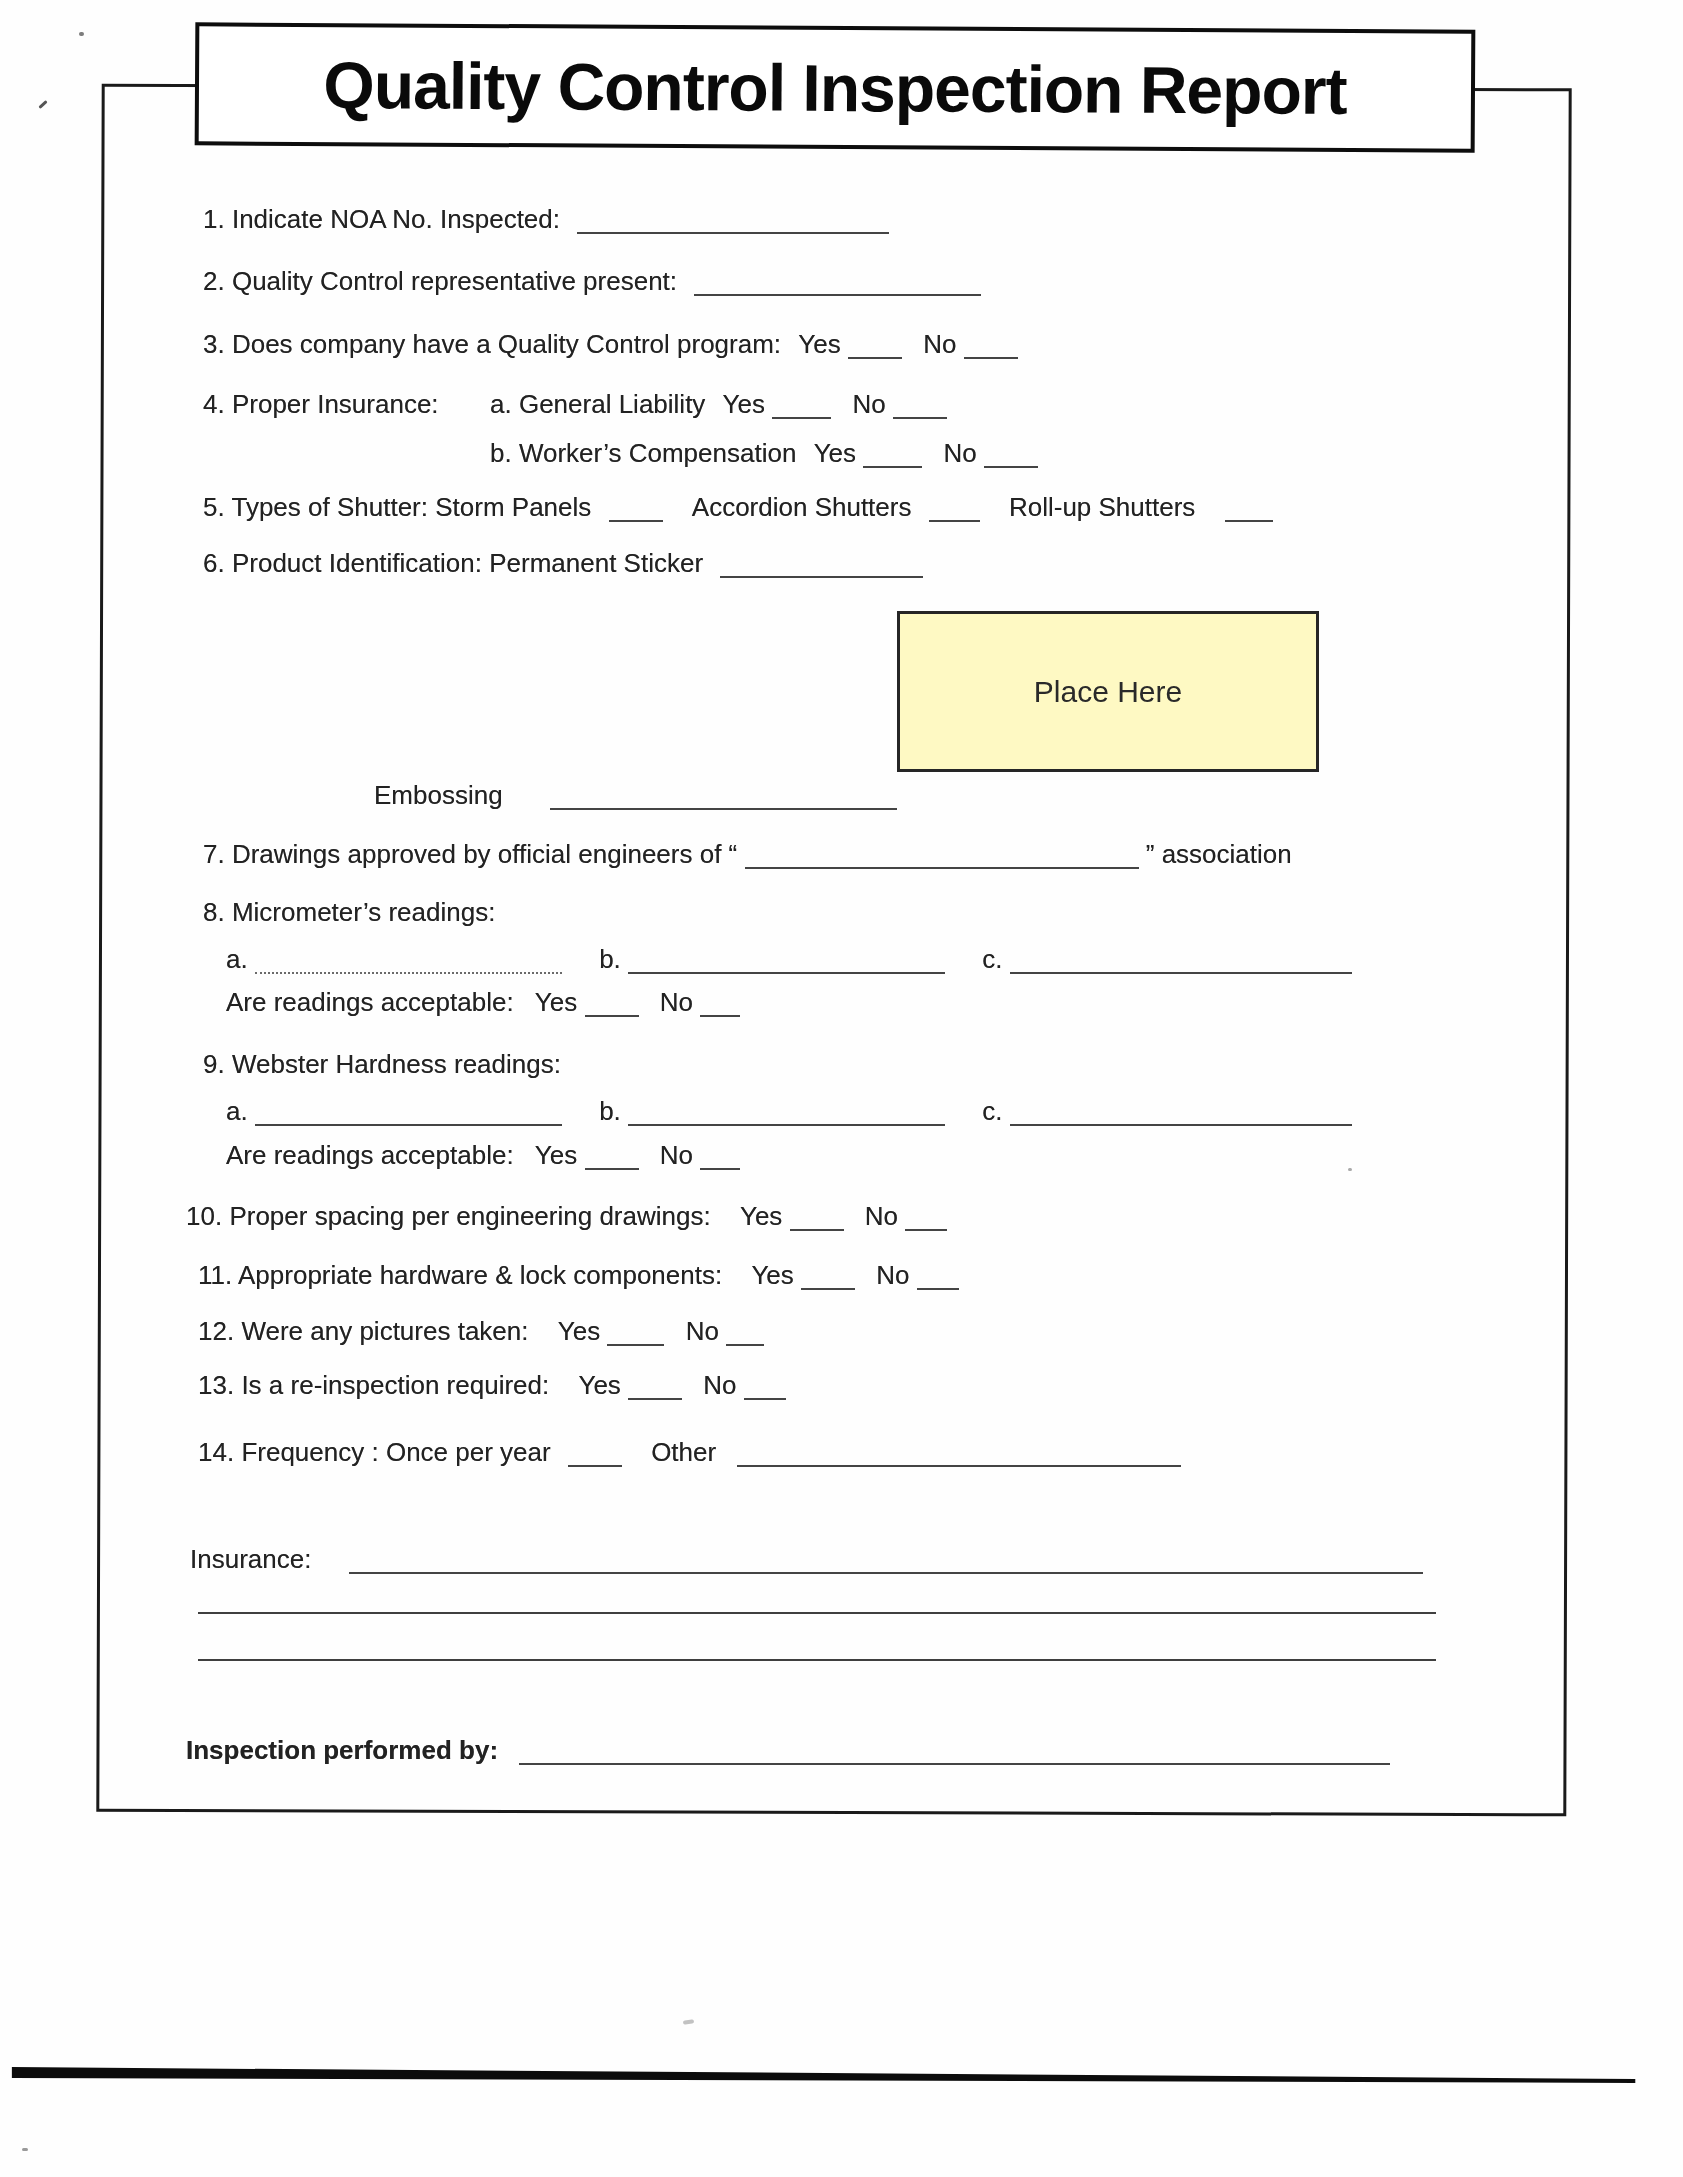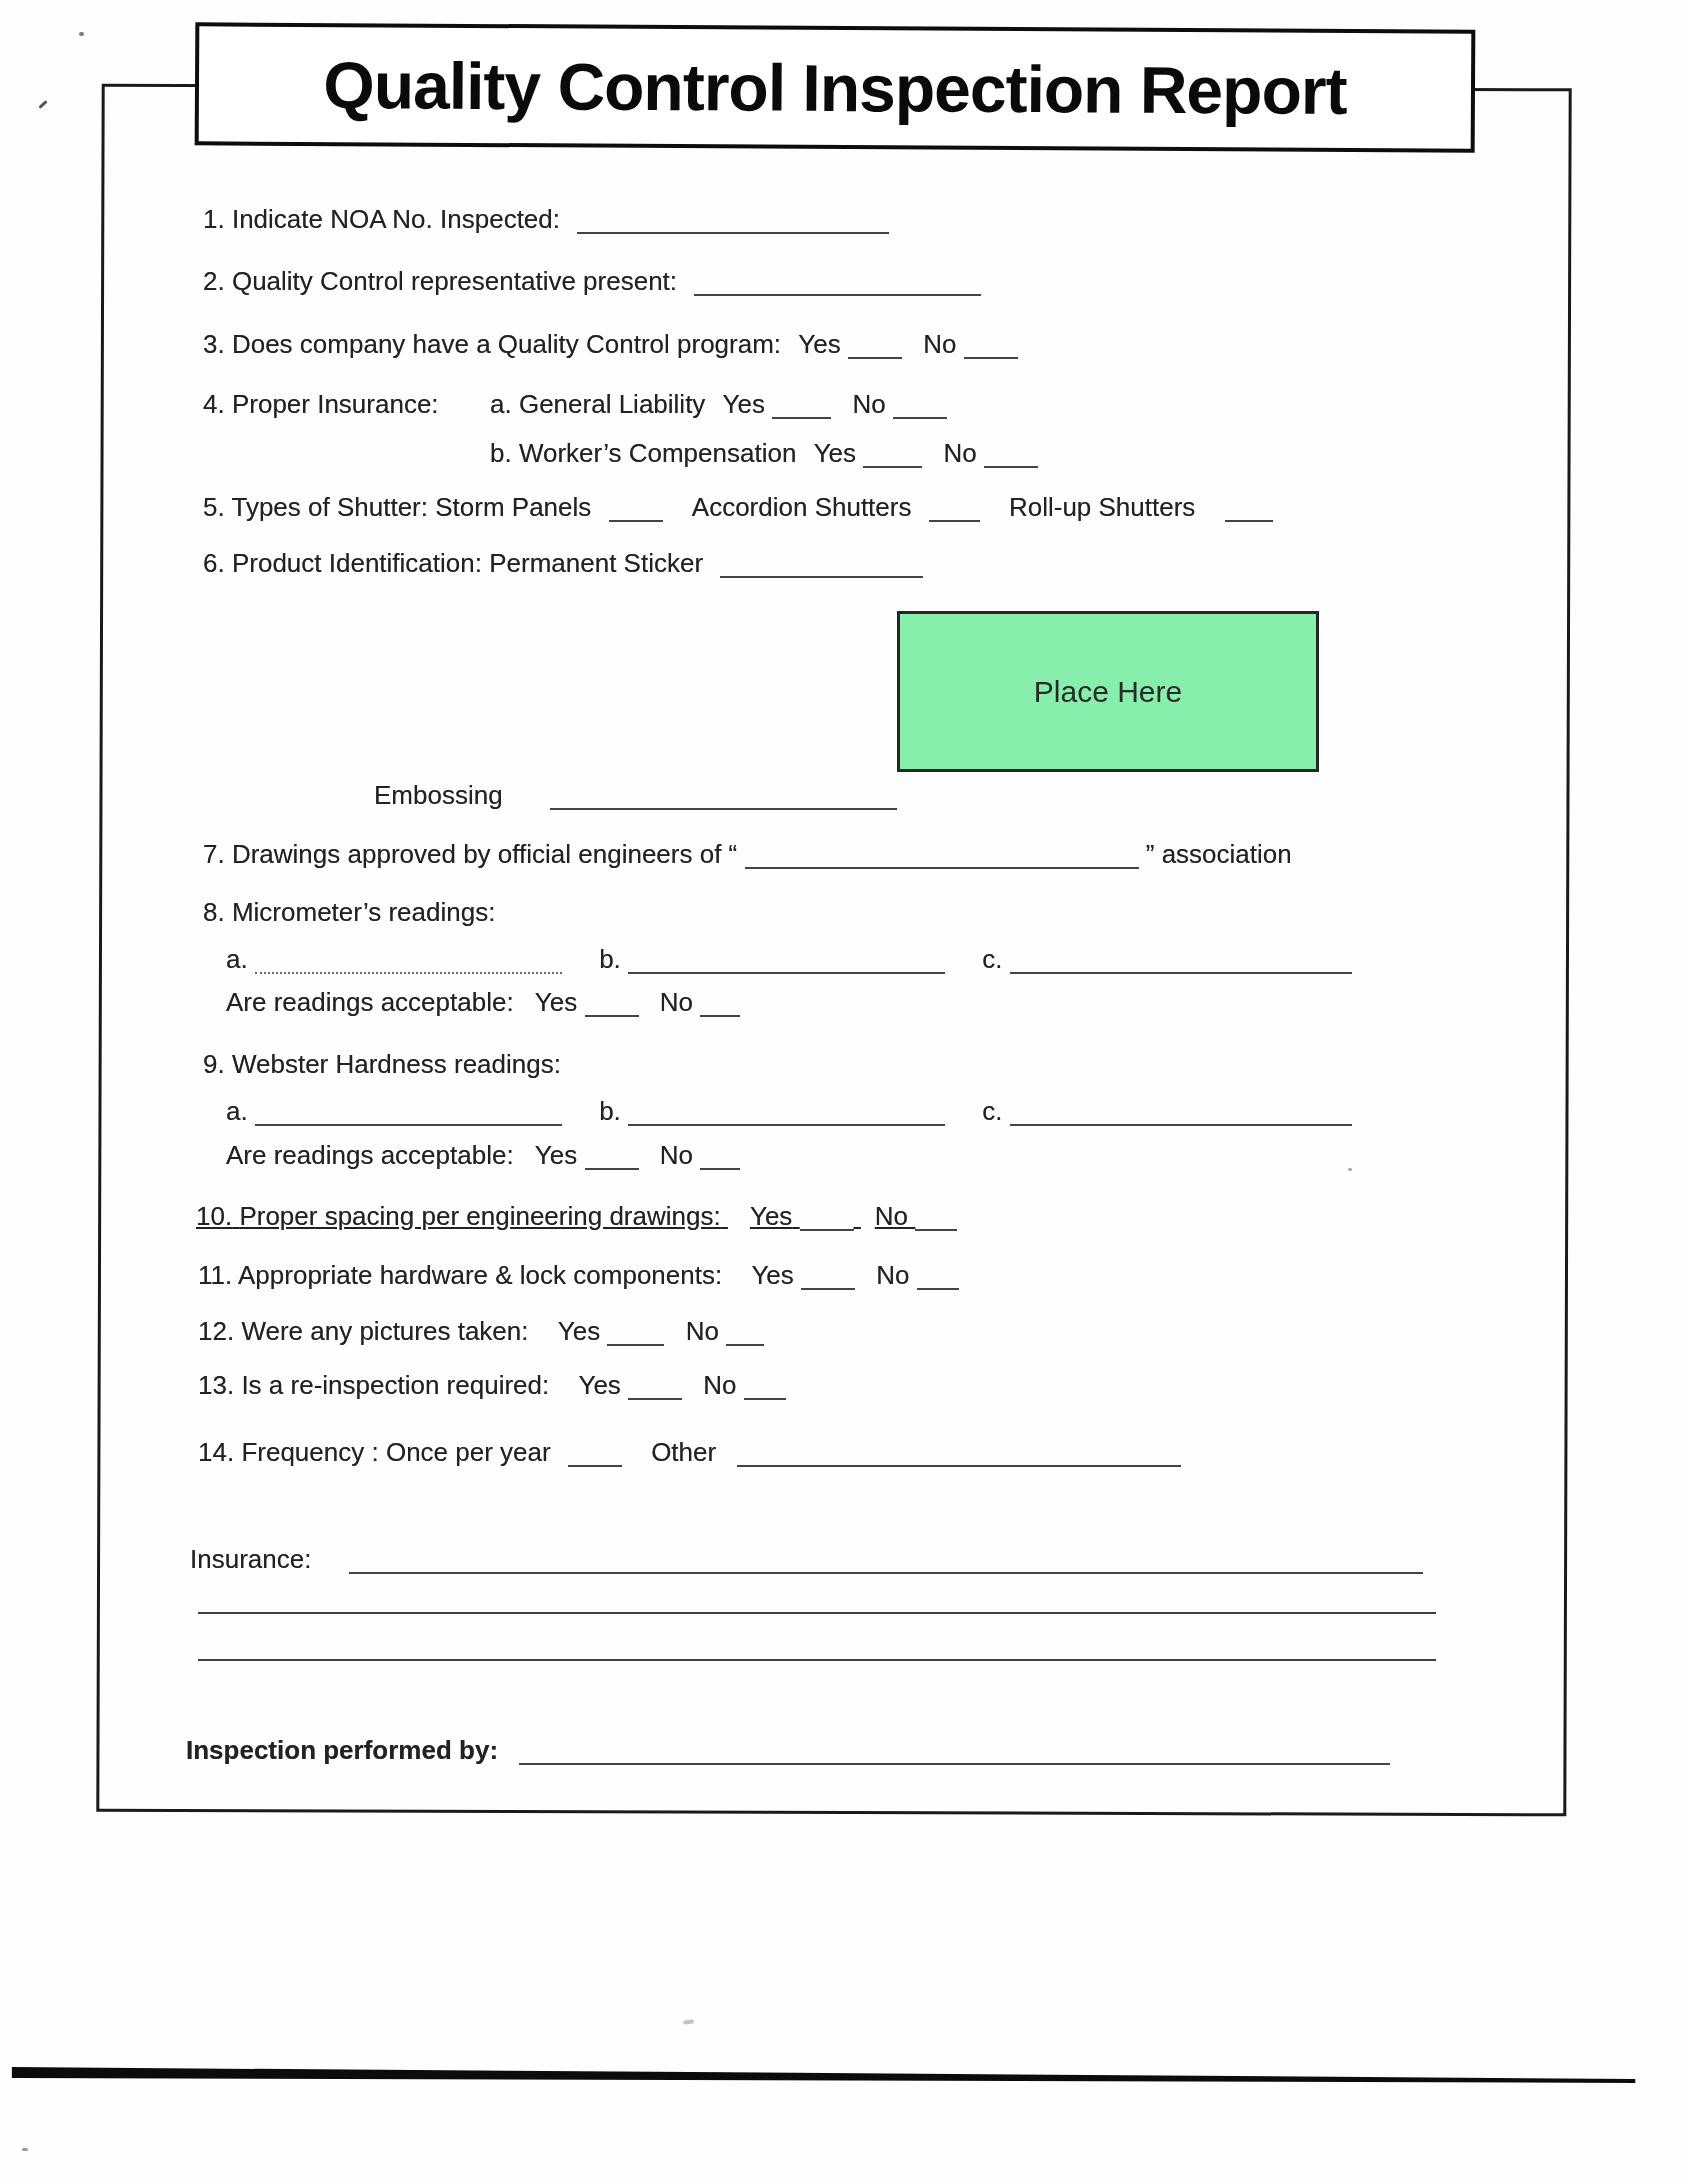--- a/index.html
+++ b/index.html
@@ -33,21 +33,21 @@
     display:inline-block;height:0;border-bottom:2px solid #444;
     transform:translateY(6px);
   }
   .blank.faint{border-bottom:2px dotted #6a6a6a;}
   .ml10{margin-left:10px;} .ml14{margin-left:14px;} .ml22{margin-left:22px;}
   .ml30{margin-left:30px;} .ml40{margin-left:40px;}
   .bold{font-weight:700;text-align:right;}
   
   .place-box{
     position:absolute;left:897px;top:611px;width:416px;height:155px;
-    border:3px solid #262626;background:#86efac;display:flex;
+    border:3px solid #262626;background:#fef9c3;display:flex;
     align-items:center;justify-content:center;z-index:2;
   }
   .place-box span{font-size:30px;color:#2a2a2a;}
   
   .rule{
     position:absolute;border-top:2px solid #3f3f3f;height:0;z-index:2;
   }
   
   .bottom-edge{position:absolute;left:0;top:2061px;z-index:2;}
   
@@ -171,21 +171,21 @@
     <span class="blank" style="width:342px;"></span>
   </div>
   <div class="row" style="left:226px;top:1138px;">
     <span>Are readings acceptable:</span>
     <span class="ml14">Yes</span>
     <span class="blank" style="width:54px;"></span>
     <span class="ml14">No</span>
     <span class="blank" style="width:40px;"></span>
   </div>
 
-  <div class="row" style="left:196px;top:1199px;text-decoration:underline;">
+  <div class="row" style="left:186px;top:1199px;">
     <span>10.</span>
     <span>Proper spacing per engineering drawings:</span>
     <span class="ml22">Yes</span>
     <span class="blank" style="width:54px;"></span>
     <span class="ml14">No</span>
     <span class="blank" style="width:42px;"></span>
   </div>
 
   <div class="row" style="left:198px;top:1258px;">
     <span>11.</span>

